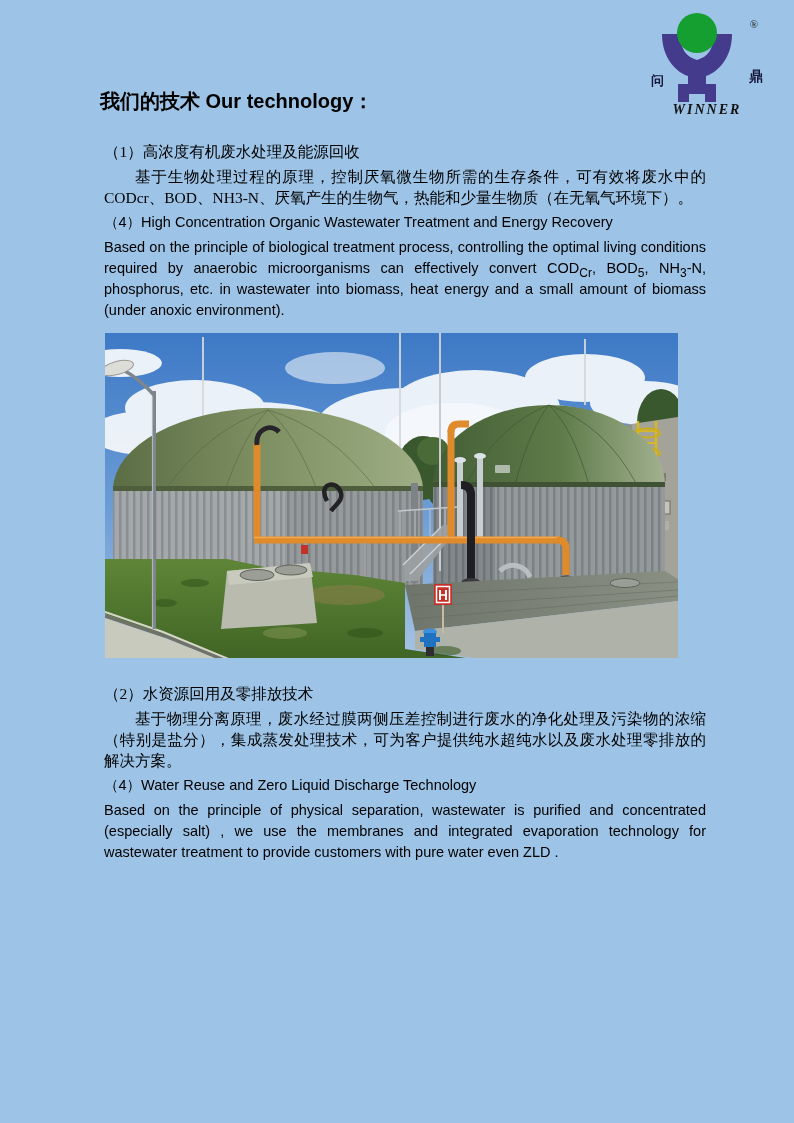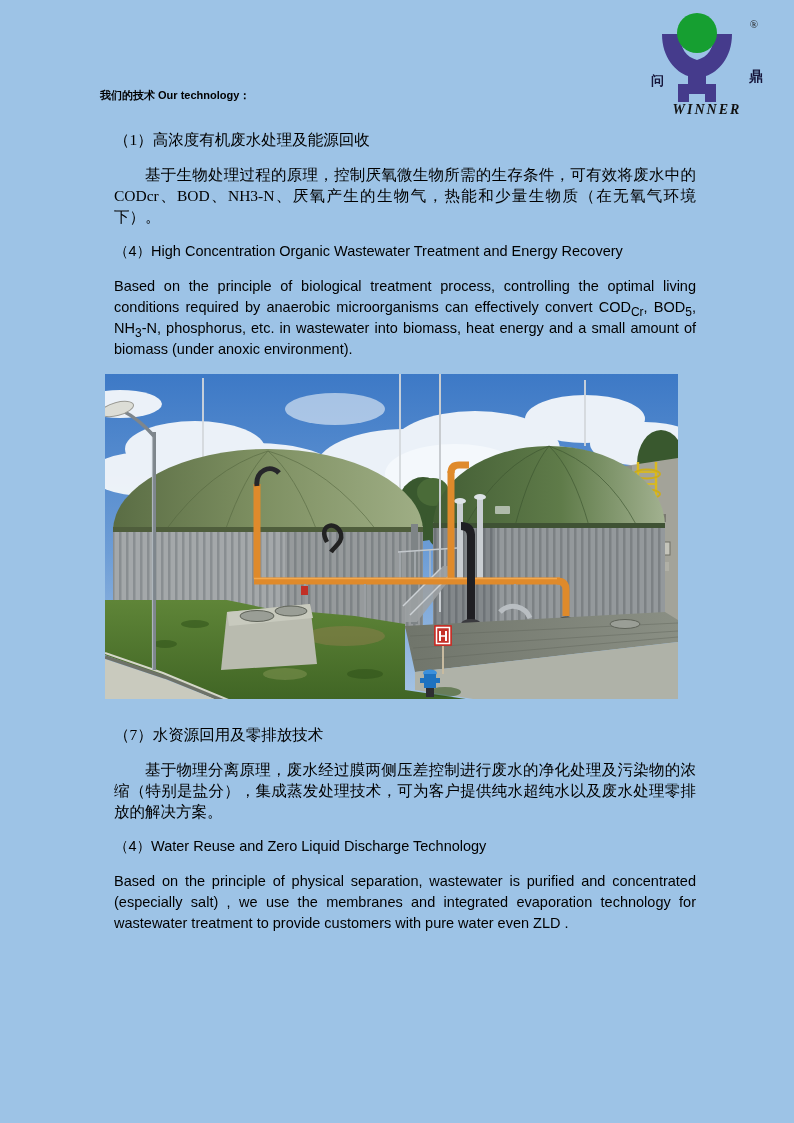--- a/index.html
+++ b/index.html
@@ -11,22 +11,22 @@
   .logo svg{position:absolute;left:0;top:0;width:100%;height:100%;}
   .logo .reg{position:absolute;right:8px;top:8px;font-size:11px;color:#222;font-family:"Liberation Serif",serif;}
   .logo .char-l{position:absolute;left:3px;top:62px;font-size:13px;font-weight:bold;color:#15153A;}
   .logo .char-r{position:absolute;right:3px;top:58px;font-size:14px;font-weight:bold;color:#15153A;}
   .logo .brand{position:absolute;left:0;right:0;bottom:0;text-align:center;
     font-family:"Liberation Serif",serif;font-style:italic;font-weight:bold;
     font-size:14px;letter-spacing:2px;color:#111;margin-top:31px;}
 
   
   .content{position:absolute;left:100px;top:0;width:610px;color:#000;}
-  .title{margin:88px 0 26px 0;font-size:11px;font-weight:bold;font-family:"Liberation Sans",sans-serif;}
-  p{margin:14px;}
+  .title{margin:88px 0 26px 0;font-size:20px;font-weight:bold;font-family:"Liberation Sans",sans-serif;}
+  p{margin:4px;}
   .cn{font-family:"Liberation Serif",serif;font-size:15.5px;line-height:21px;text-align:justify;}
   .cn.indent{text-indent:2em;}
   .en{font-family:"Liberation Sans",sans-serif;font-size:14.5px;line-height:21px;}
   .en.body{text-align:justify;}
   sub{font-size:12px;line-height:0;}
 
   
   .photo-fig{margin:12px 0 25px 5px;width:573px;height:325px;}
   .photo-fig svg{display:block;width:573px;height:325px;}
 </style>
@@ -279,19 +279,19 @@
         <g>
           <line x1="49" y1="58" x2="49" y2="296" stroke="#7E868C" stroke-width="4"></line>
           <line x1="47.5" y1="58" x2="47.5" y2="296" stroke="#AEB6BC" stroke-width="1.2"></line>
           <path d="M49,62 C40,52 28,42 18,37" fill="none" stroke="#7E868C" stroke-width="3.5"></path>
           <ellipse cx="12" cy="35" rx="17" ry="6.5" fill="#DCDDD6" stroke="#9A9A94" stroke-width="1" transform="rotate(-15 12 35)"></ellipse>
         </g>
       </svg>
     </figure>
 
     <section>
-      <p class="cn">（7）水资源回用及零排放技术</p>
+      <p class="cn">（2）水资源回用及零排放技术</p>
       <p class="cn indent">基于物理分离原理，废水经过膜两侧压差控制进行废水的净化处理及污染物的浓缩（特别是盐分），集成蒸发处理技术，可为客户提供纯水超纯水以及废水处理零排放的解决方案。</p>
       <p class="en">（4）Water Reuse and Zero Liquid Discharge Technology</p>
       <p class="en body">Based on the principle of physical separation, wastewater is purified and concentrated (especially salt) , we use the membranes and integrated evaporation technology for wastewater treatment to provide customers with pure water even ZLD .</p>
     </section>
   </div>
 </div>
 
 </body></html>

